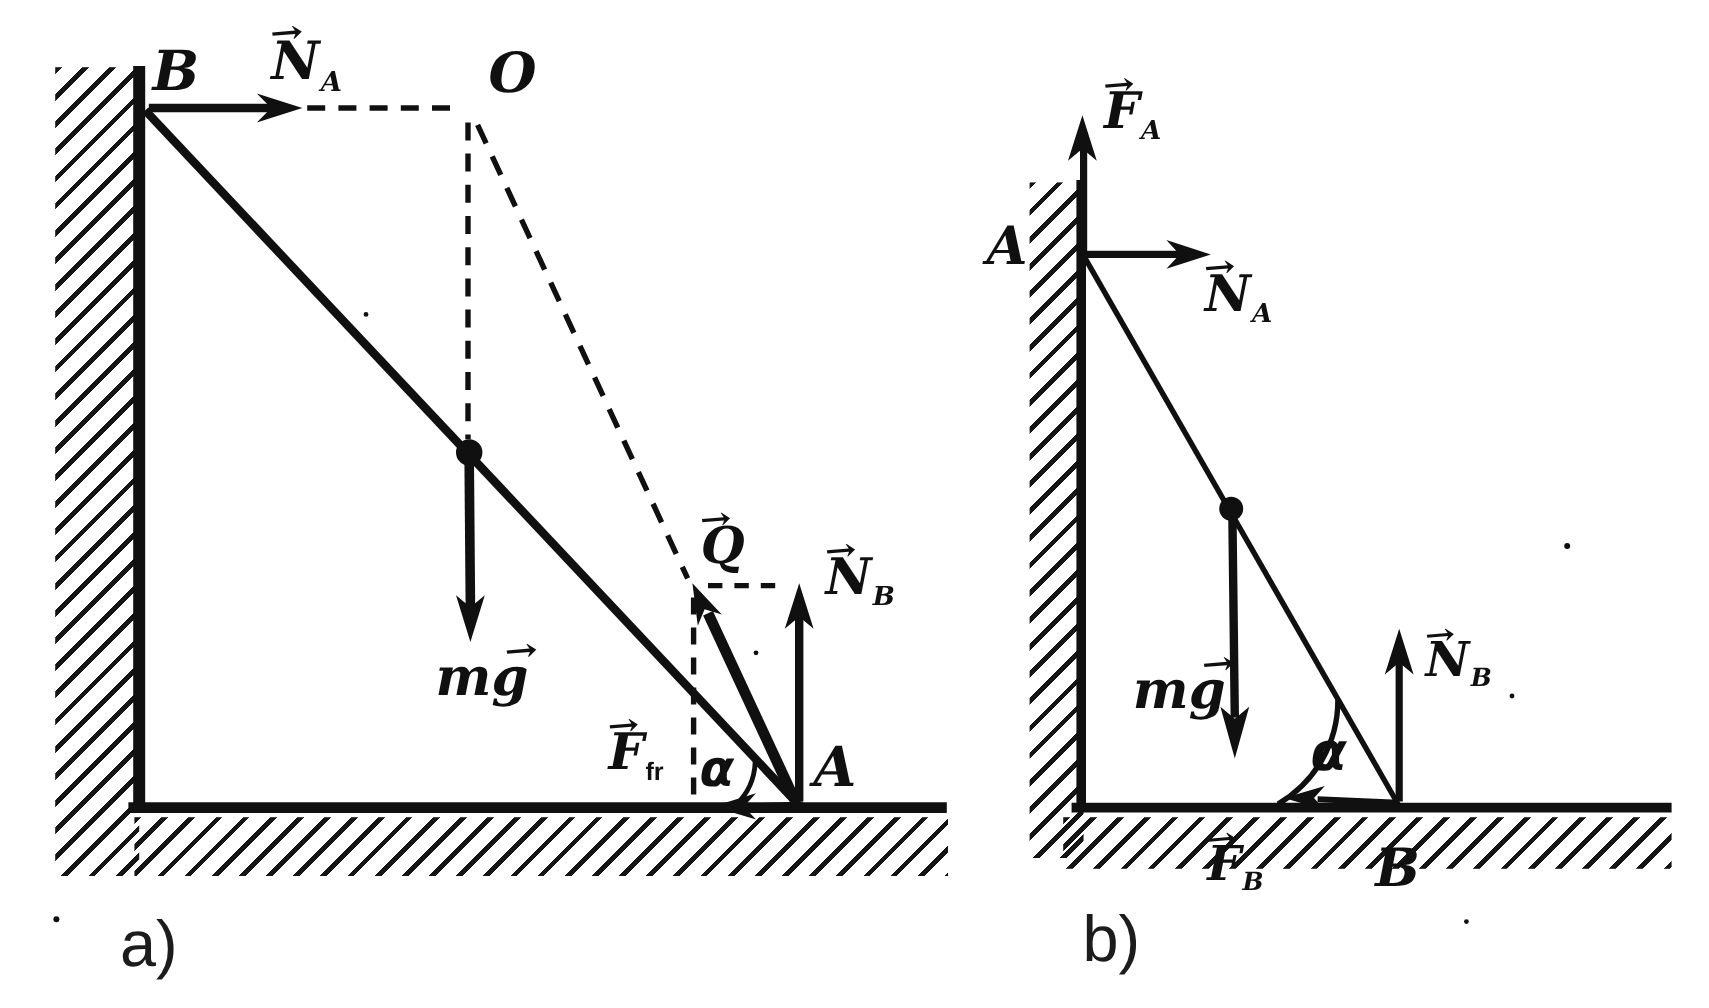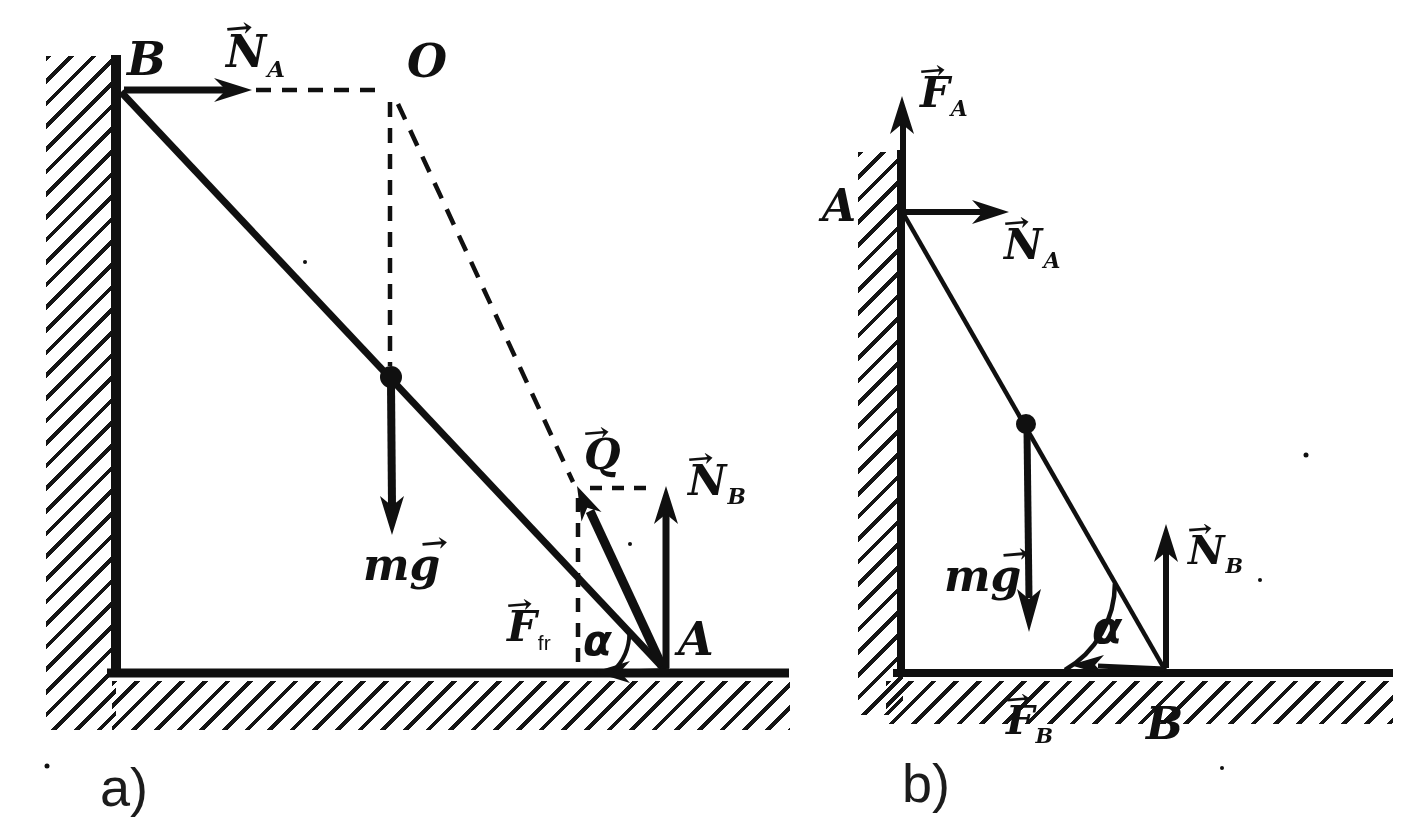--- a/index.html
+++ b/index.html
@@ -41,21 +41,21 @@
   }
   .vec .varrow.r{left:auto;right:-6px;transform-origin:right bottom;}
   .vec sub{
     font-size:0.52em;
     font-style:italic;font-weight:700;
     vertical-align:-0.42em;
     margin-left:1px;
   }
   .vec sub.modern{
     font-family:"Liberation Sans", sans-serif;
-    font-style:normal;font-weight:400;
+    font-style:normal;font-weight:700;
     font-size:0.5em;
   }
   .alpha{
     position:absolute;
     font-family:"DejaVu Sans", sans-serif;
     font-style:italic;font-weight:700;
     line-height:1;
   }
   .cap{
     position:absolute;

